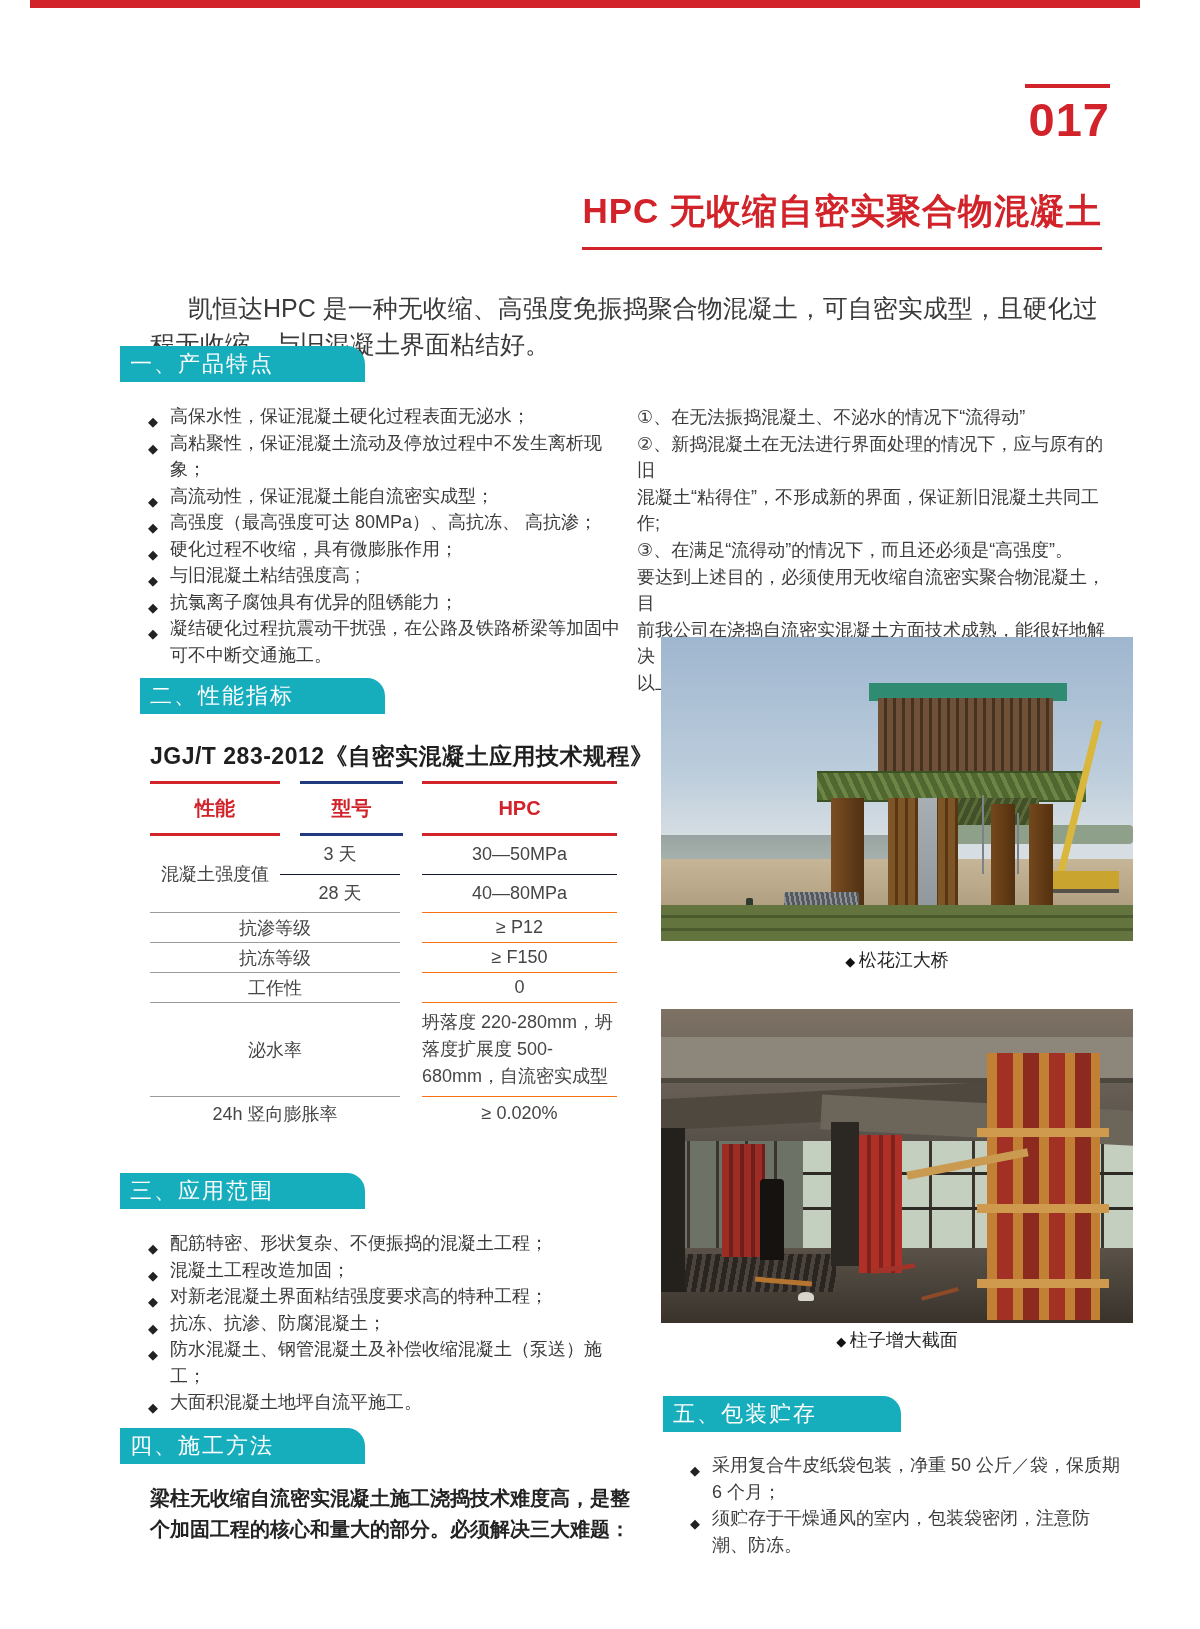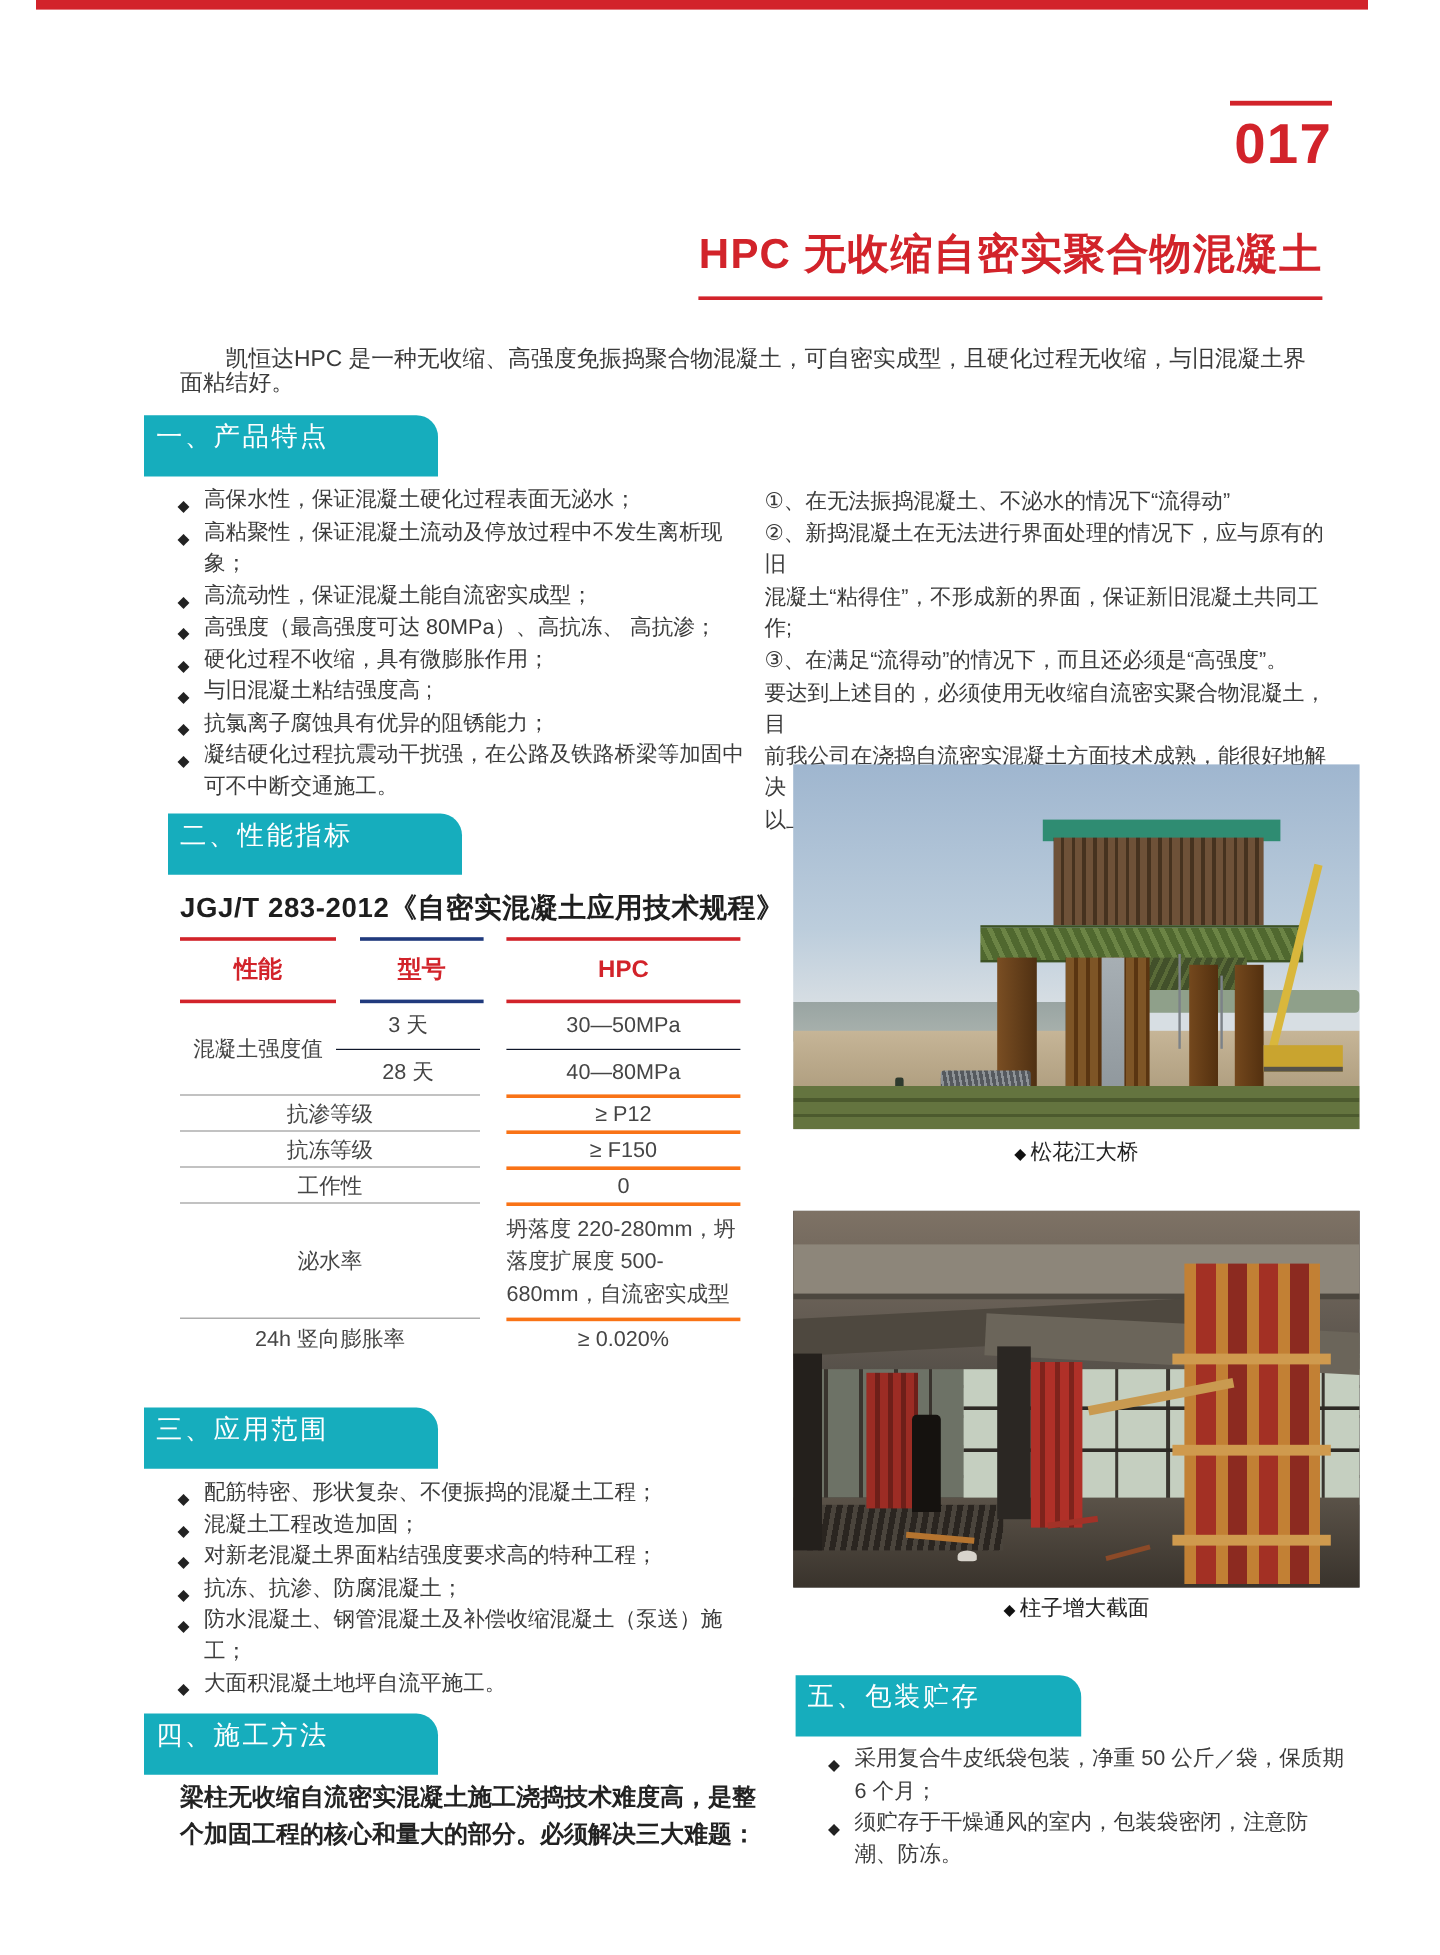--- a/index.html
+++ b/index.html
@@ -14,24 +14,24 @@
 
   
   .pn-rule{left:1025px;top:84px;width:85px;height:4px;background:#d2232a;}
   .page-number{left:0;top:92px;width:1110px;text-align:right;font-size:47px;font-weight:bold;color:#d2232a;letter-spacing:1px;}
 
   
   .page-title{top:188px;right:98px;font-size:35px;font-weight:bold;color:#d2232a;
     padding-bottom:12px;border-bottom:3px solid #d2232a;letter-spacing:1px;}
 
   
-  .intro{left:150px;top:290px;width:955px;font-size:19px;line-height:20px;color:#3a3a3a;text-indent:38px;}
-
-  
-  .banner{left:120px;width:245px;height:51px;background:#16adbd;border-radius:0 18px 0 0;
+  .intro{left:150px;top:290px;width:955px;font-size:25px;line-height:36px;color:#3a3a3a;text-indent:38px;}
+
+  
+  .banner{left:120px;width:245px;height:36px;background:#16adbd;border-radius:0 18px 0 0;
     color:#ffffff;font-size:22px;line-height:36px;padding-left:10px;box-sizing:border-box;letter-spacing:2px;}
   .banner.b1{top:346px;}
   .banner.b2{top:678px;margin-left:20px;}
   .banner.b3{top:1173px;}
   .banner.b4{top:1428px;}
   .banner.b5{left:663px;top:1396px;width:238px;}
 
   
   ul.dl{list-style:none;margin:0;padding:0;}
   ul.dl li{position:relative;padding-left:24px;font-size:18px;line-height:26.5px;color:#3b3b3b;}
@@ -57,21 +57,21 @@
   .t-strength{display:flex;height:76px;}
   .t-strength .lbl{width:130px;display:flex;align-items:center;justify-content:center;}
   .subcol{display:flex;flex-direction:column;}
   .subcol.c2s{width:120px;margin-right:22px;}
   .subcol.c3s{width:195px;}
   .sub{height:38px;line-height:37px;text-align:center;box-sizing:border-box;}
   .sub.bt{border-top:1px solid #0f172a;}
   .t-row{display:flex;min-height:30px;}
   .t-row .lw{width:250px;margin-right:22px;border-top:1px solid #9a9a9a;
     display:flex;align-items:center;justify-content:center;}
-  .t-row .rv{width:195px;border-top:3px solid #f97316;
+  .t-row .rv{width:195px;border-top:1px solid #f97316;
     display:flex;align-items:center;justify-content:center;text-align:center;}
   .t-rows .t-row:nth-child(4){min-height:90px;}
   .t-rows .t-row:nth-child(4) .rv{justify-content:flex-start;text-align:left;line-height:27px;padding:6px 0;box-sizing:border-box;}
   .t-rows .t-row:nth-child(5){min-height:34px;}
 
   
   .construction-par{left:150px;top:1483px;width:482px;font-size:20px;font-weight:bold;line-height:31px;color:#222;}
 
   
   .photo{left:661px;width:472px;overflow:hidden;}

